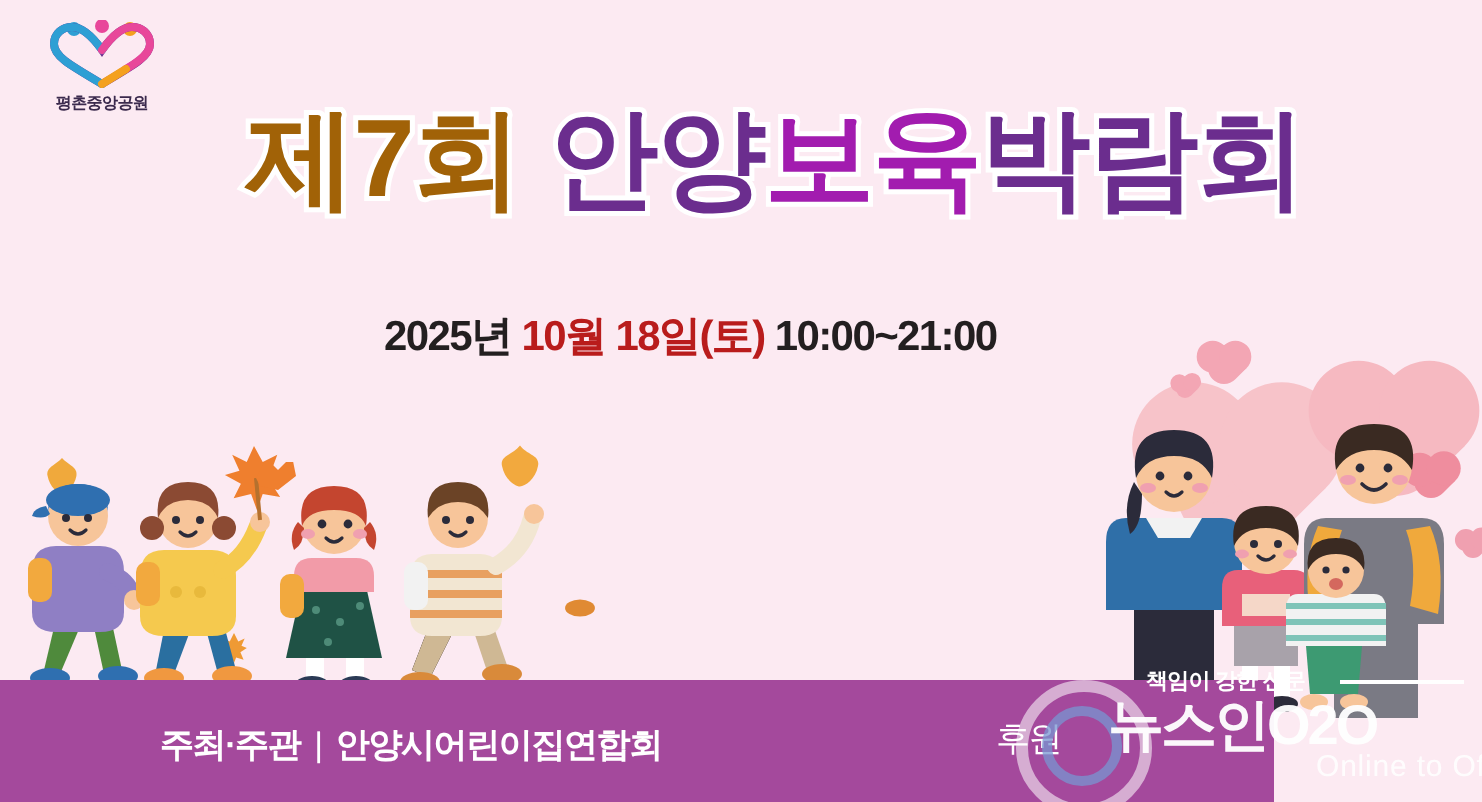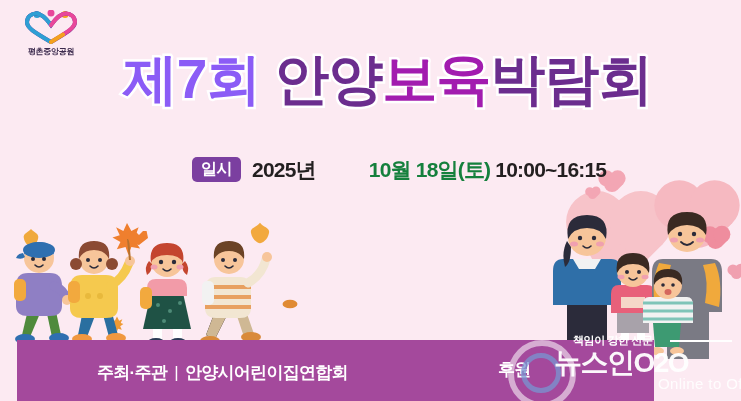--- a/index.html
+++ b/index.html
@@ -65,21 +65,21 @@
     width: 741px;
     text-align: center;
     font-size: 55px;
     font-weight: bold;
     line-height: 1;
     letter-spacing: -1px;
     white-space: nowrap;
     -webkit-text-stroke: 5px #ffffff;
     paint-order: stroke fill;
   }
-  .t-navy  { color: #8b5cf6; margin-left: 34px; }
+  .t-navy  { color: #a16207; margin-left: 34px; }
   .t-purple{ color: #6b2d8e; }
   .t-pink  { color: #a21caf; }
   .t-gap   { display: inline-block; width: 14px; }
 
   
   .info {
     position: absolute;
     left: 192px;
     top: 157px;
   }
@@ -101,32 +101,32 @@
     margin-right: 11px;
     line-height: 1.1;
   }
   .info-text {
     font-size: 21px;
     font-weight: bold;
     color: #231f20;
     letter-spacing: -0.8px;
     line-height: 1.1;
   }
-  .info-text .hl { color: #15803d; margin-left: 48px; }
+  .info-text .hl { color: #b91c1c; }
   .place-text {
     font-size: 19px;
     font-weight: bold;
     color: #231f20;
     letter-spacing: -0.8px;
   }
 
   
   .footer {
     position: absolute;
-    left: 17px;
+    left: 0;
     bottom: 0;
     width: 637px;
     height: 61px;
     background: #a4499c;
   }
   .footer-text {
     position: absolute;
     left: 80px;
     top: 21px;
     font-size: 17px;
@@ -134,21 +134,21 @@
     color: #ffffff;
     letter-spacing: -0.7px;
     white-space: nowrap;
   }
   .footer-sep { margin: 0 7px; font-weight: normal; }
   .sponsor-label {
     position: absolute;
     left: 498px;
     top: 358px;
     font-size: 17px;
-    font-weight: bold;
+    font-weight: normal;
     color: #ffffff;
     letter-spacing: -0.7px;
   }
 
   
   .wm {
     position: absolute;
     left: 488px;
     top: 328px;
     width: 253px;
@@ -236,22 +236,21 @@
     </svg>
     <div class="logo-text">평촌중앙공원</div>
   </div>
 
   <div class="title">
     <span class="t-navy">제7회</span><span class="t-gap"></span><span class="t-purple">안양</span><span class="t-pink">보육</span><span class="t-purple">박람회</span>
   </div>
 
   <div class="info">
     <div class="info-row">
-      <span class="badge">일시</span>
-      <span class="info-text"><span>2025년</span>&nbsp;<span class="hl">10월 18일(토)</span>&nbsp;<span>10:00~16:15</span></span>
+      <span class="info-text"><span>2025년</span>&nbsp;<span class="hl">10월 18일(토)</span>&nbsp;<span>10:00~21:00</span></span>
     </div>
     <div class="info-row">
     </div>
   </div>
 
   <svg class="leaf" style="left:22px; top:228px; width:18px; height:20px;" viewBox="0 0 40 44">
     <path d="M20 2 C27 10 38 12 36 22 C34 34 24 42 20 42 C16 42 6 34 4 22 C2 12 13 10 20 2 Z" fill="#f0a93c"></path>
   </svg>
   <svg class="leaf" style="left:111px; top:222px; width:32px; height:34px;" viewBox="0 0 44 46">
     <path d="M22 1 L28 12 L38 7 L34 18 L43 20 L34 27 L40 36 L28 34 L24 45 L20 34 L8 37 L13 27 L2 21 L12 18 L7 7 L17 12 Z" fill="#ef7f2e"></path>

